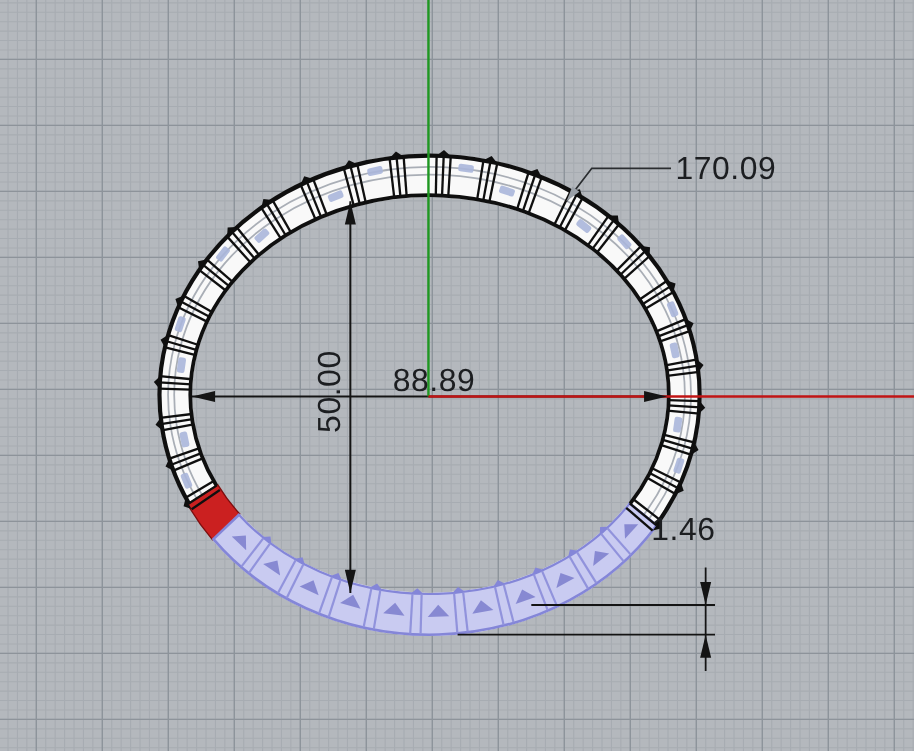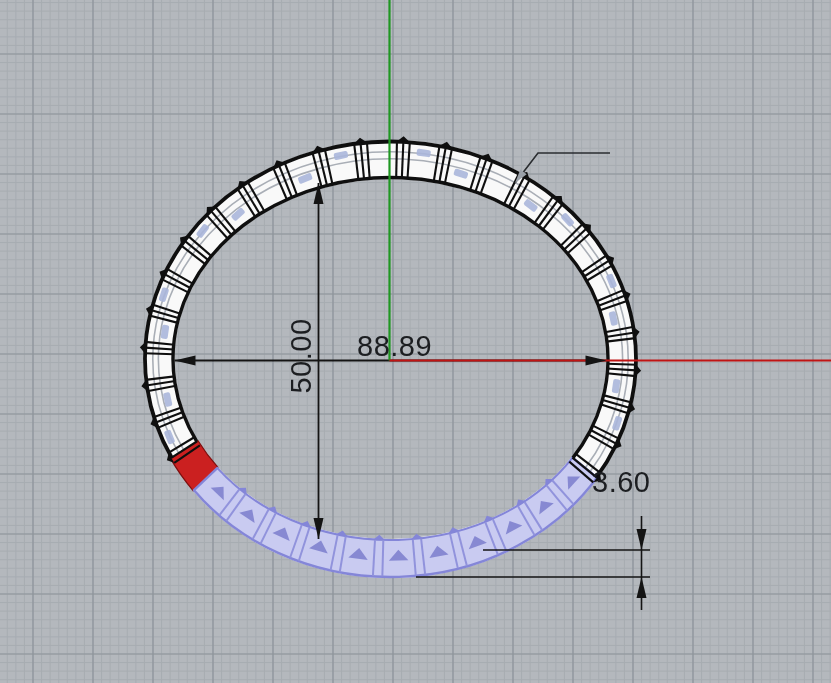--- a/index.html
+++ b/index.html
@@ -425,19 +425,20 @@
     <g id="g-arrows">
         <polygon points="174.5,360.5 195.5,355.5 195.5,365.5" fill="#141414"></polygon>
         <polygon points="606.5,360.5 585.5,365.5 585.5,355.5" fill="#141414"></polygon>
         <polygon points="318.5,183 323.5,204 313.5,204" fill="#141414"></polygon>
         <polygon points="318.5,539 313.5,518 323.5,518" fill="#141414"></polygon>
         <polygon points="641.5,550 636.5,529 646.5,529" fill="#141414"></polygon>
         <polygon points="641.5,577 646.5,598 636.5,598" fill="#141414"></polygon>
       </g>
   </svg>
 
+  <div class="dim-label" style="left:614px;top:140px">170.09</div>
 
   <div class="dim-label" style="left:357px;top:332px">88.89</div>
 
   <div class="dim-label rot" style="left:301px;top:356px">50.00</div>
 
-  <div class="dim-label" style="left:592px;top:468px">3.60</div>
+  <div class="dim-label" style="left:592px;top:468px">1.46</div>
 </div>
 
 </body></html>

